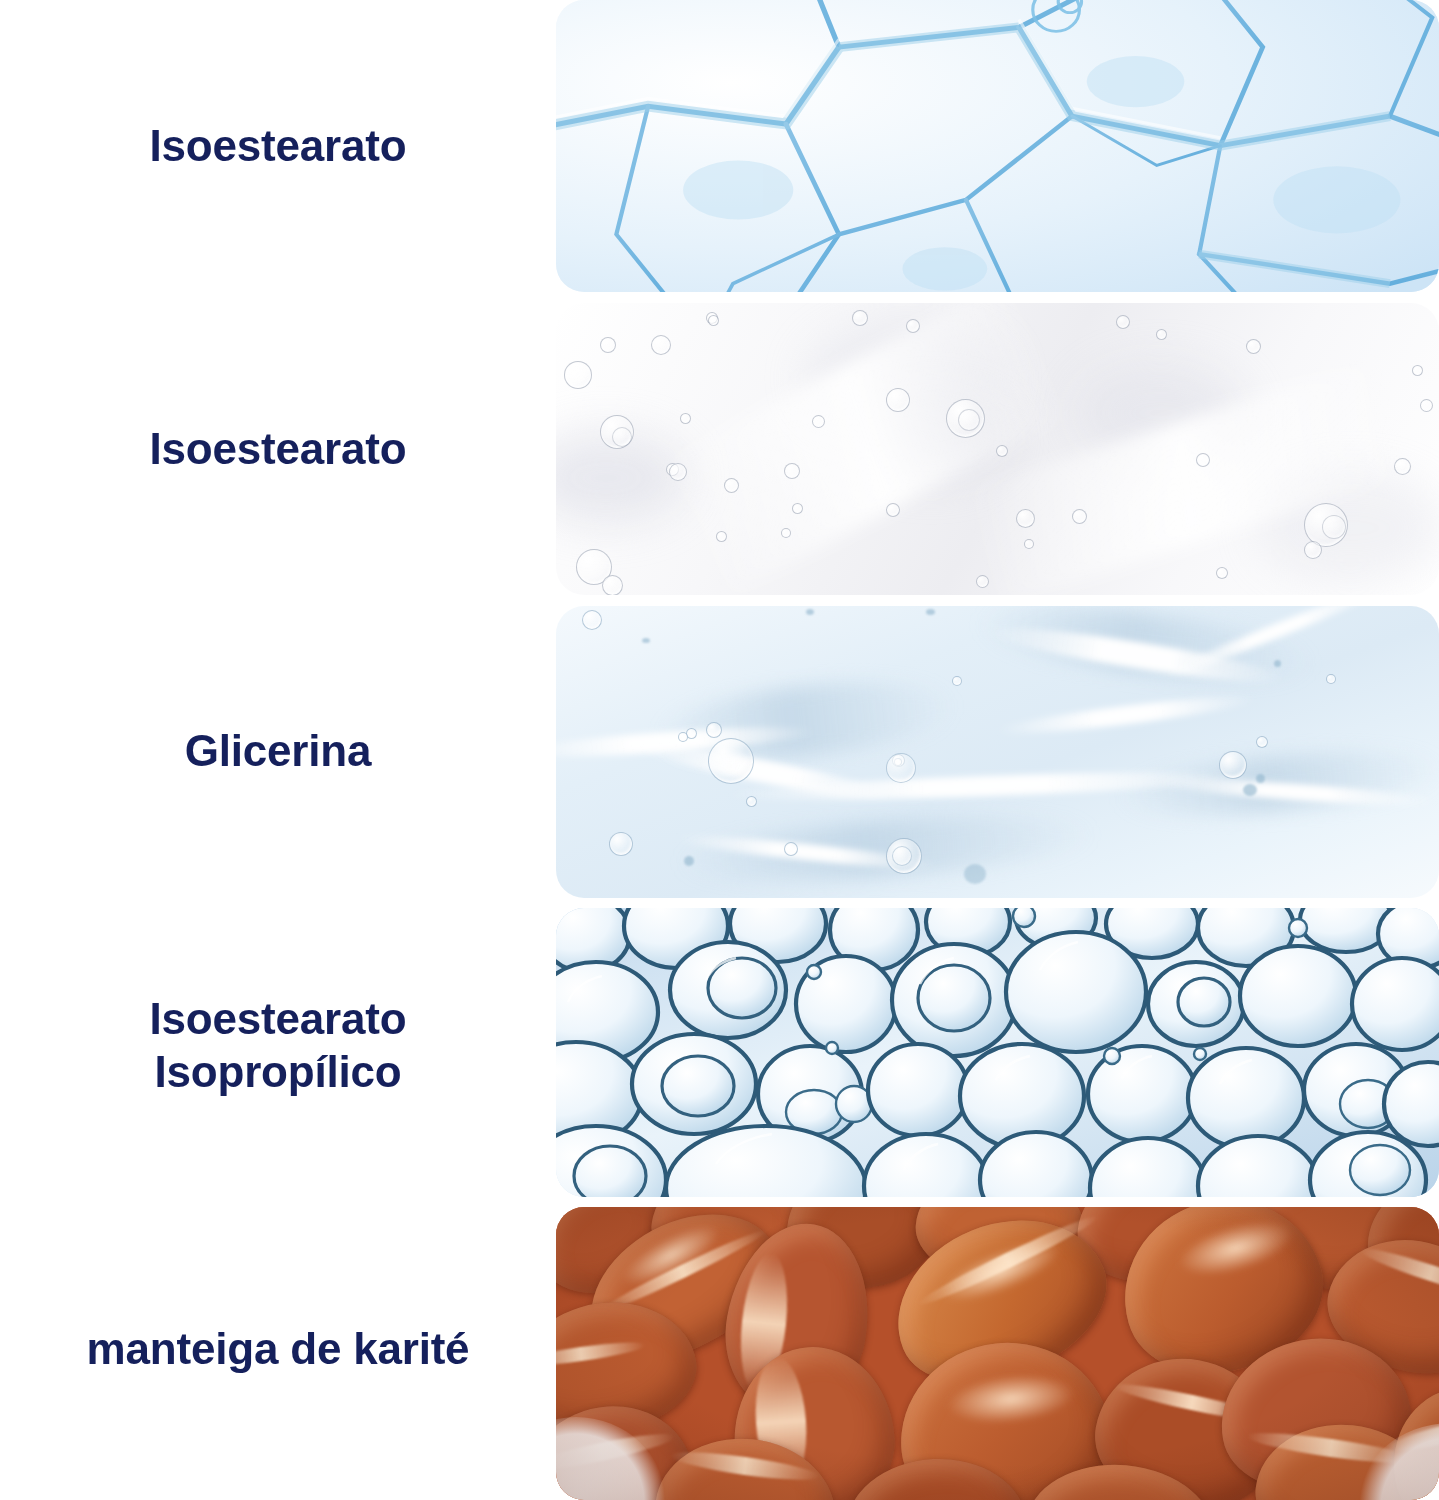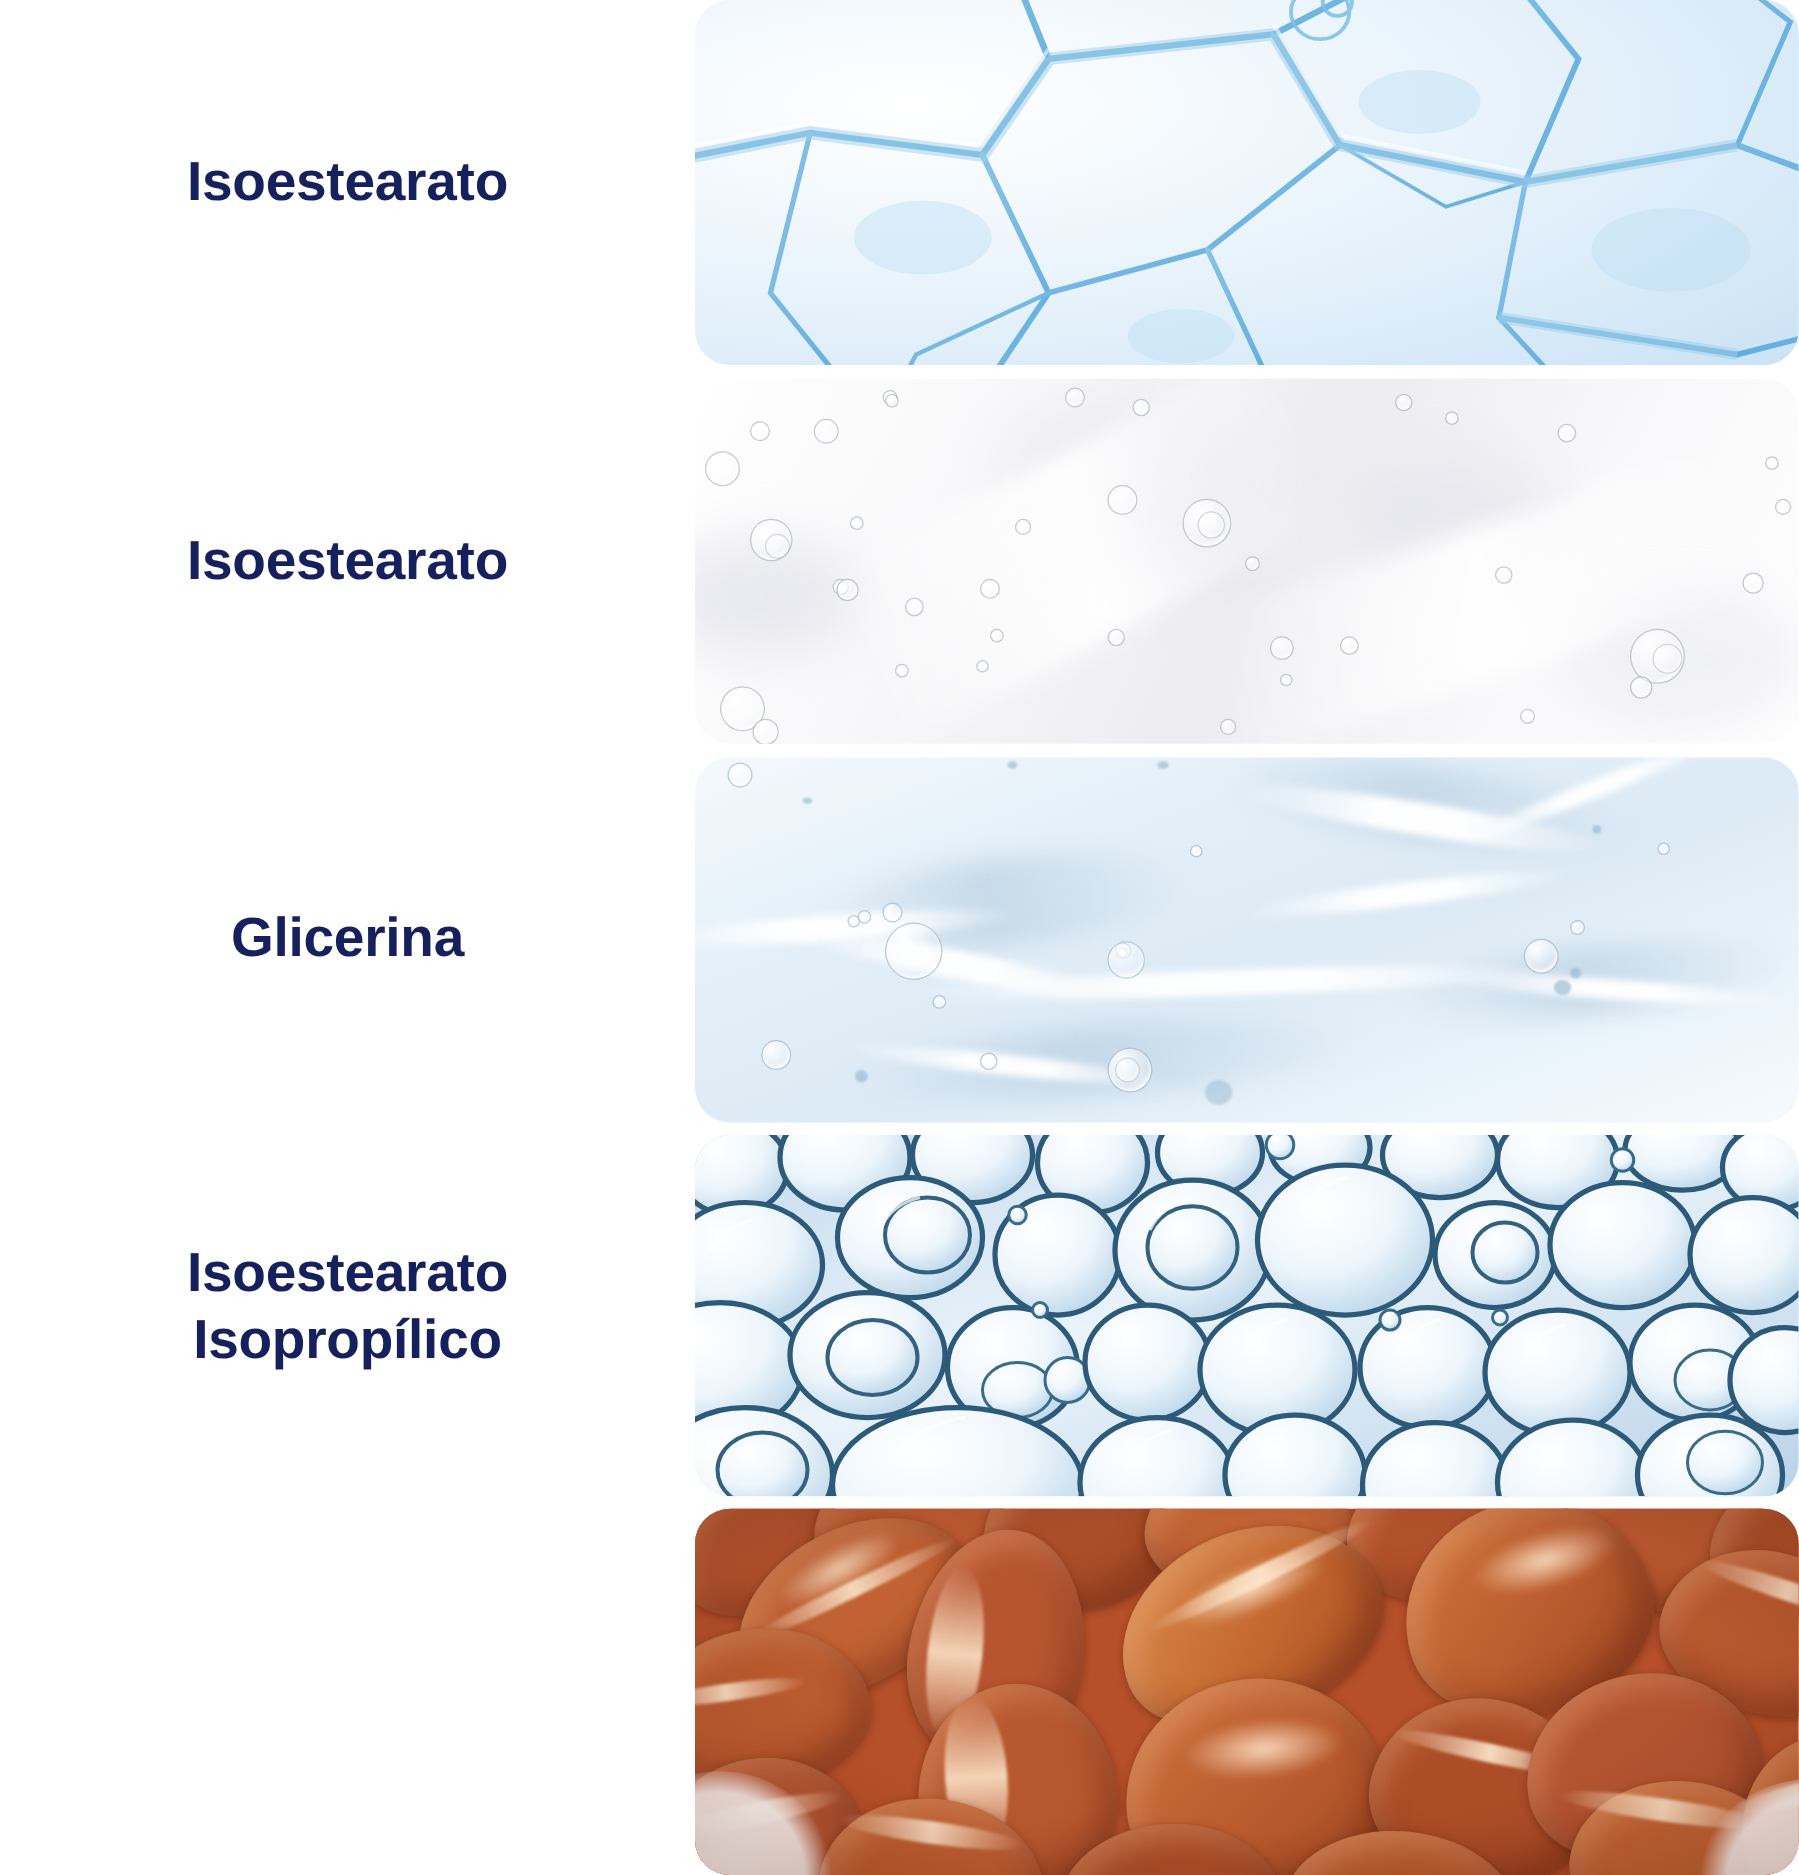--- a/index.html
+++ b/index.html
@@ -138,20 +138,21 @@
     <div class="label" style="top:983px;height:124px;--navy:#15205c;font-size:44px;flex-direction:column;justify-content:center;">
       <span>Isoestearato</span>
       <span class="l2">Isopropílico</span>
     </div>
 
     <div class="label" style="top:715px;height:72px;--navy:#15205c;font-size:44px;">
       <span>Glicerina</span>
     </div>
 
     <div class="label" style="top:1286px;height:124px;--navy:#15205c;font-size:44px;flex-direction:column;justify-content:center;">
+      <span class="l2">manteiga de karité</span>
     </div>
 
   </div>
 
   <div class="panels">
 
     <div class="panel p1" style="top:0px;height:292px;">
       <div class="cells">
         <svg viewBox="0 0 900 320" preserveAspectRatio="none">
           <defs>

